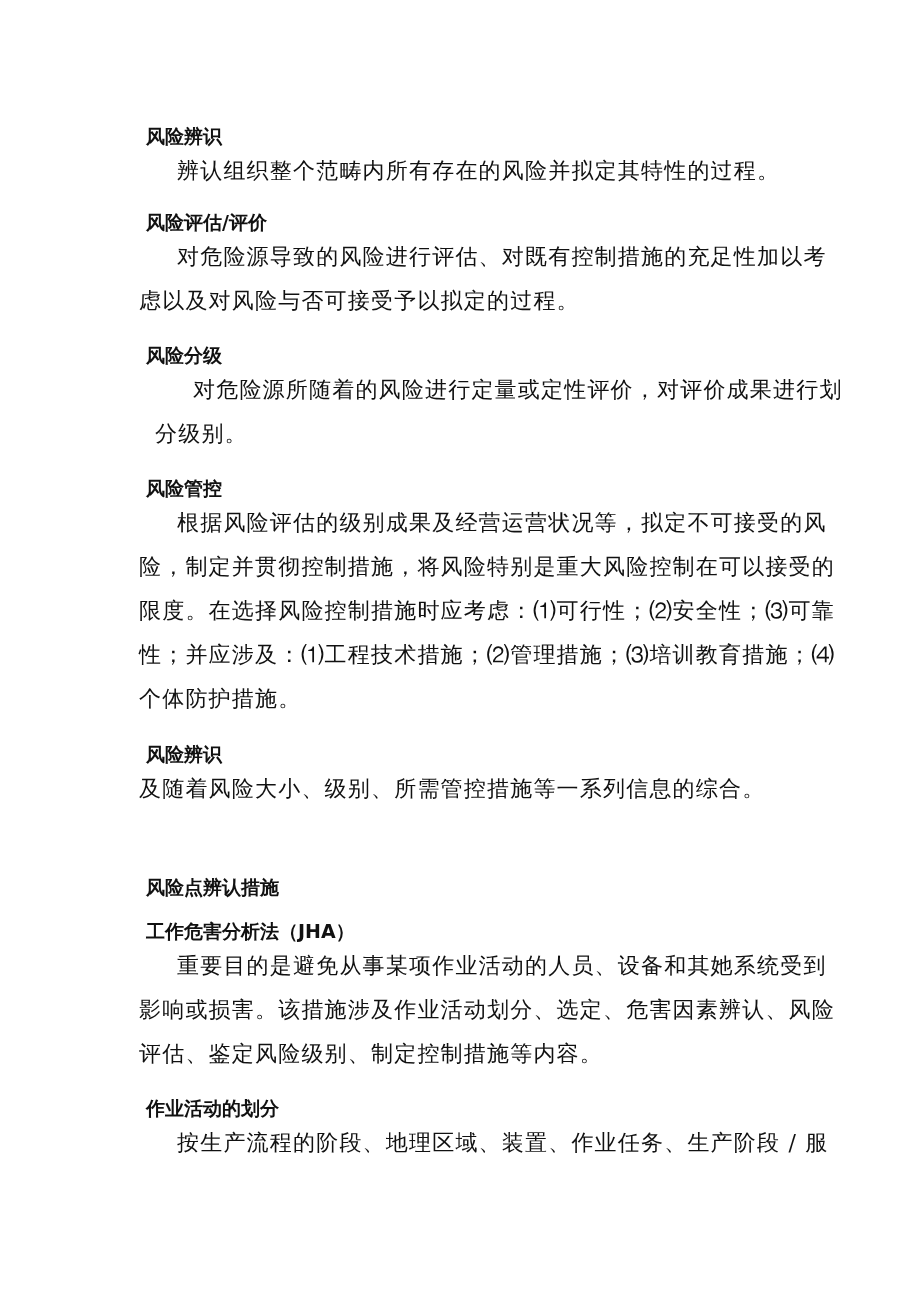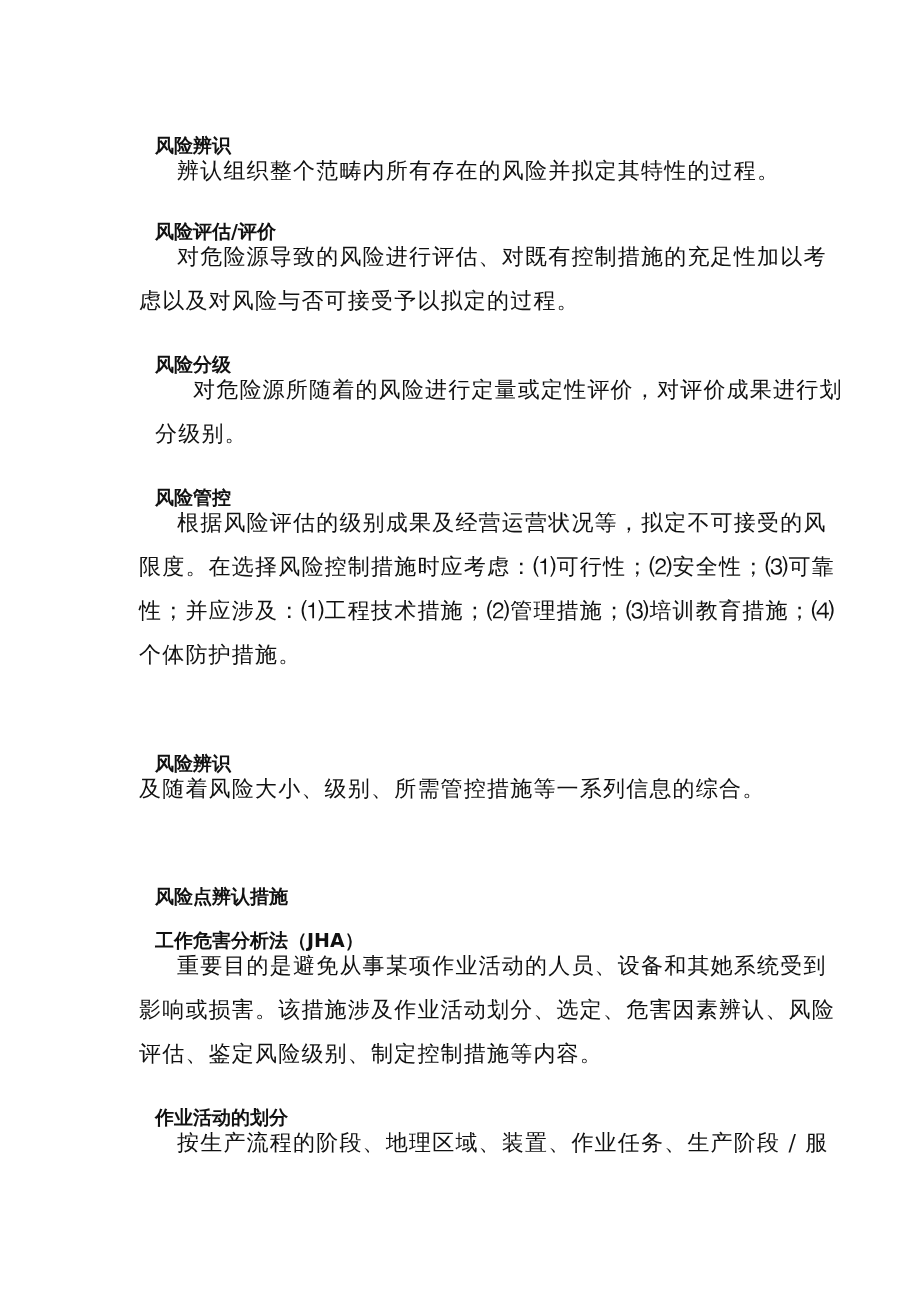--- a/index.html
+++ b/index.html
@@ -20,21 +20,21 @@
       left: 139px;
       top: 108px;
       width: 645px;
     }
     .heading {
       font-family: "DejaVu Sans", "Liberation Sans", sans-serif;
       font-weight: bold;
       font-size: 19px;
       line-height: 22px;
       height: 22px;
-      margin: 16px;
+      margin: 7px;
       white-space: nowrap;
       letter-spacing: 0px;
     }
     .para {
       font-size: 22px;
       line-height: 44px;
       margin: 0;
       text-align: justify;
       text-align-last: left;
       letter-spacing: 1.2px;
@@ -74,20 +74,21 @@
   <div class="para" style="position:absolute; top:260px; left:16px; width:645px;">
     <span class="line first">对危险源所随着的风险进行定量或定性评价，对评价成果进行划</span>
     <span class="line">分级别。</span>
   </div>
 
   <div style="position:absolute; top:362px; left:0; width:645px;">
     <h3 class="heading">风险管控</h3>
   </div>
   <div class="para" style="position:absolute; top:393px; left:0; width:645px;">
     <span class="line first">根据风险评估的级别成果及经营运营状况等，拟定不可接受的风</span>
+    <span class="line">险，制定并贯彻控制措施，将风险特别是重大风险控制在可以接受的</span>
     <span class="line">限度。在选择风险控制措施时应考虑：⑴可行性；⑵安全性；⑶可靠</span>
     <span class="line">性；并应涉及：⑴工程技术措施；⑵管理措施；⑶培训教育措施；⑷</span>
     <span class="line">个体防护措施。</span>
   </div>
 
   <div style="position:absolute; top:628px; left:0; width:645px;">
     <h3 class="heading">风险辨识</h3>
   </div>
   <div class="para" style="position:absolute; top:659px; left:0; width:645px;">
     <span class="line">及随着风险大小、级别、所需管控措施等一系列信息的综合。</span>

